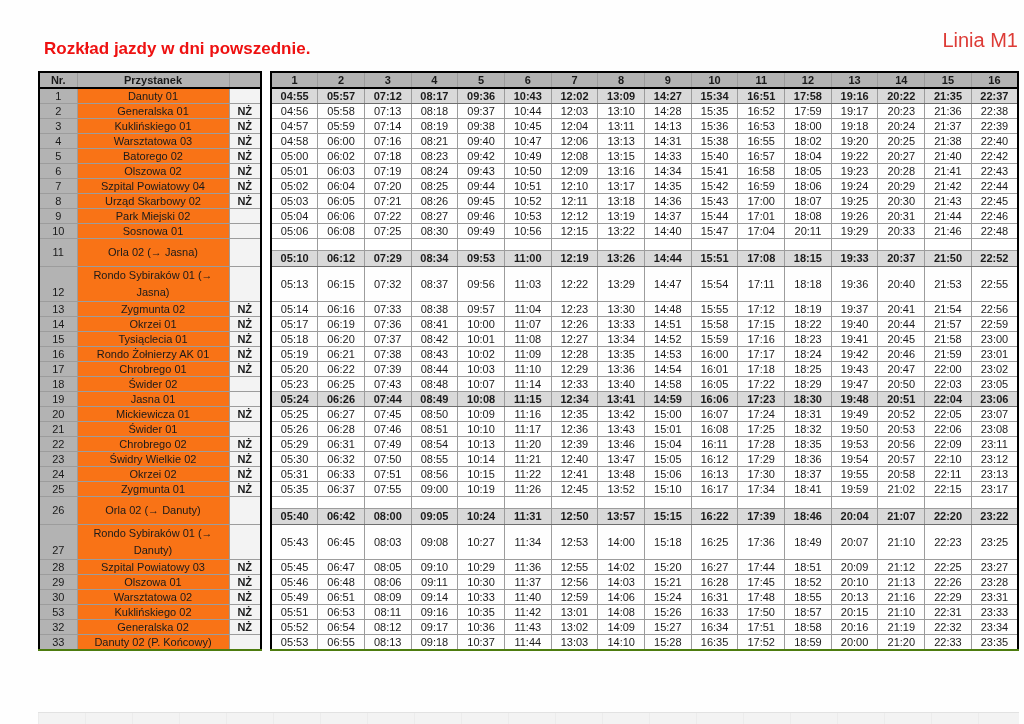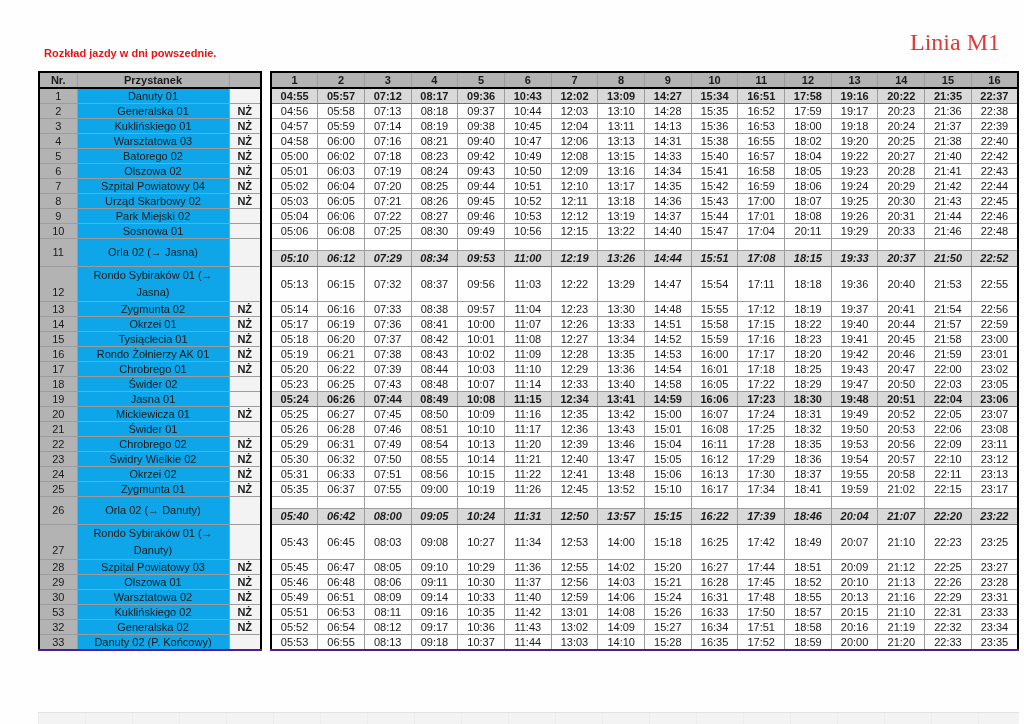--- a/index.html
+++ b/index.html
@@ -1,35 +1,35 @@
 <!DOCTYPE html>
 <html><head>
 <meta charset="utf-8">
 <style>
   html,body{margin:0;padding:0;background:#ffffff;}
   body{width:1024px;height:724px;overflow:hidden;font-family:"Liberation Sans",sans-serif;color:#1a1a1a;}
   .sheet{position:relative;width:1024px;height:724px;background:#fefefe;}
-  .page-title{position:absolute;left:44px;top:47px;font-size:11px;font-weight:bold;color:#ee1111;}
-  .line-label{position:absolute;right:24px;top:29px;font-size:24px;color:#dd3b36;font-family:Liberation Serif, serif;}
+  .page-title{position:absolute;left:44px;top:39px;font-size:17px;font-weight:bold;color:#ee1111;}
+  .line-label{position:absolute;right:6px;top:29px;font-size:20px;color:#dd3b36;}
   table.timetable{position:absolute;left:38px;top:71px;width:981px;table-layout:fixed;border-collapse:collapse;font-size:11px;}
   th,td{border:1px solid #9c9c9c;height:14px;line-height:13px;padding:0;text-align:center;vertical-align:middle;overflow:hidden;white-space:nowrap;}
   thead th{background:#b3b3b3;font-weight:bold;border-top:2px solid #000;border-bottom:2px solid #000;}
   td.c-nr{background:#b3b3b3;}
-  td.c-stop{background:#0ea5e9;}
+  td.c-stop{background:#f97316;}
   td.c-nz{background:#f3f3f3;font-weight:bold;}
   td.c-gap,th.h-gap{border:none;background:#ffffff;}
   .l-edge{border-left:2px solid #000;}
   .r-edge{border-right:2px solid #000;}
   td.major{background:#d9d9d9;font-weight:bold;border-top-color:#6e6e6e;border-bottom-color:#6e6e6e;}
   tr.split-top td.c-time{height:11px;background:#ffffff;}
-  tr.split-bottom td{height:15px;font-style:italic;}
+  tr.split-bottom td{height:15px;}
   tr.tall td{height:30px;}
   tr.tall td.c-stop{white-space:normal;line-height:17px;}
   td.v-bottom{vertical-align:bottom;padding-bottom:2px;}
-  tbody tr:last-child td{border-bottom:2px solid #4c1d95;}
+  tbody tr:last-child td{border-bottom:2px solid #4d7c0f;}
   tbody tr:last-child td.c-gap{border-bottom:none;}
   .next-table-crop{position:absolute;left:38px;top:712px;width:981px;height:12px;background:#f1f1f1;border-top:1px solid #e2e2e2;
     background-image:repeating-linear-gradient(90deg,#ececec 0px,#ececec 1px,#f3f3f3 1px,#f3f3f3 47px);}
 </style>
 </head>
 <body>
 
 <div class="sheet">
   <div class="page-title">Rozkład jazdy w dni powszednie.</div>
   <div class="line-label">Linia M1</div>
@@ -424,21 +424,21 @@
           <td class="c-time">06:21</td>
           <td class="c-time">07:38</td>
           <td class="c-time">08:43</td>
           <td class="c-time">10:02</td>
           <td class="c-time">11:09</td>
           <td class="c-time">12:28</td>
           <td class="c-time">13:35</td>
           <td class="c-time">14:53</td>
           <td class="c-time">16:00</td>
           <td class="c-time">17:17</td>
-          <td class="c-time">18:20</td>
+          <td class="c-time">18:24</td>
           <td class="c-time">19:42</td>
           <td class="c-time">20:46</td>
           <td class="c-time">21:59</td>
           <td class="c-time r-edge">23:01</td>
         </tr>
         <tr>
           <td class="c-nr l-edge">17</td>
           <td class="c-stop">Chrobrego 01</td>
           <td class="c-nz r-edge">NŻ</td>
           <td class="c-gap"></td>
@@ -683,21 +683,21 @@
           <td class="c-time l-edge">05:43</td>
           <td class="c-time">06:45</td>
           <td class="c-time">08:03</td>
           <td class="c-time">09:08</td>
           <td class="c-time">10:27</td>
           <td class="c-time">11:34</td>
           <td class="c-time">12:53</td>
           <td class="c-time">14:00</td>
           <td class="c-time">15:18</td>
           <td class="c-time">16:25</td>
-          <td class="c-time">17:42</td>
+          <td class="c-time">17:36</td>
           <td class="c-time">18:49</td>
           <td class="c-time">20:07</td>
           <td class="c-time">21:10</td>
           <td class="c-time">22:23</td>
           <td class="c-time r-edge">23:25</td>
         </tr>
         <tr>
           <td class="c-nr l-edge">28</td>
           <td class="c-stop">Szpital Powiatowy 03</td>
           <td class="c-nz r-edge">NŻ</td>

